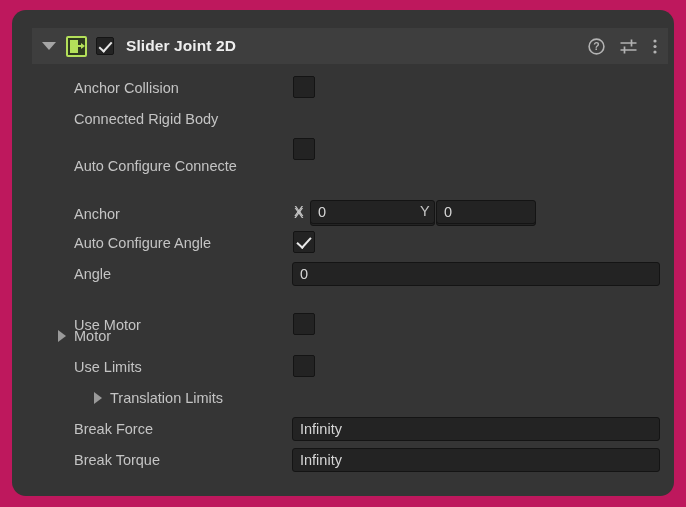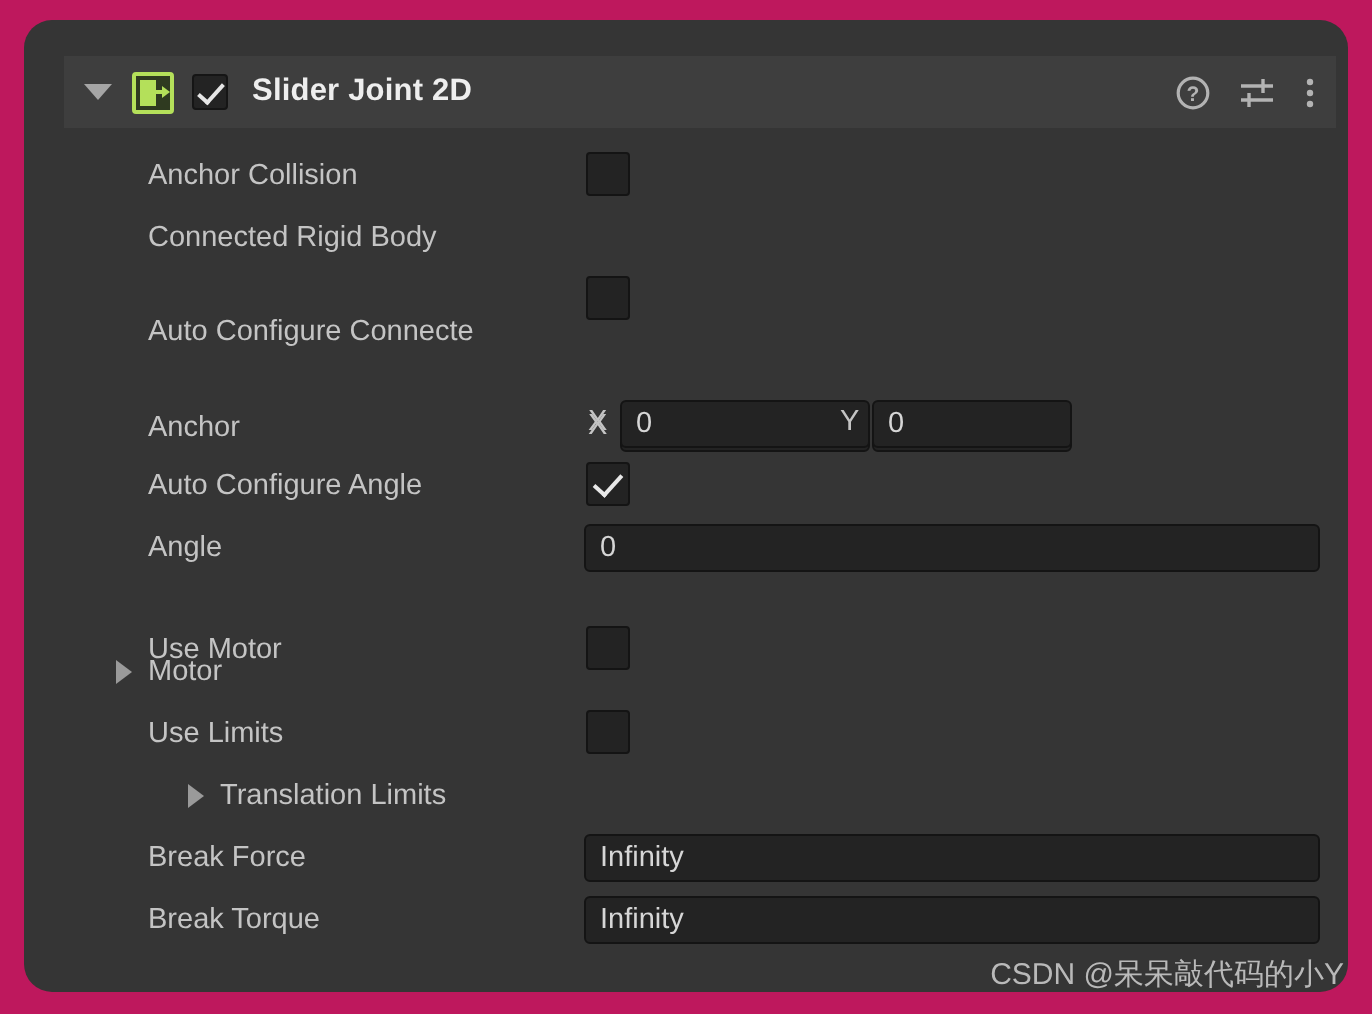--- a/index.html
+++ b/index.html
@@ -359,15 +359,14 @@
       </div>
 
       <div class="row" style="top:372px;">
         <span class="label">Break Torque</span>
         <span class="field" style="left:280px; width:368px; top:4px;">Infinity</span>
       </div>
 
     </div>
   </div>
 
-  <div class="watermark">CSDN @呆呆敲代码的小Y</div>
 
 </div>
 
 </body></html>

